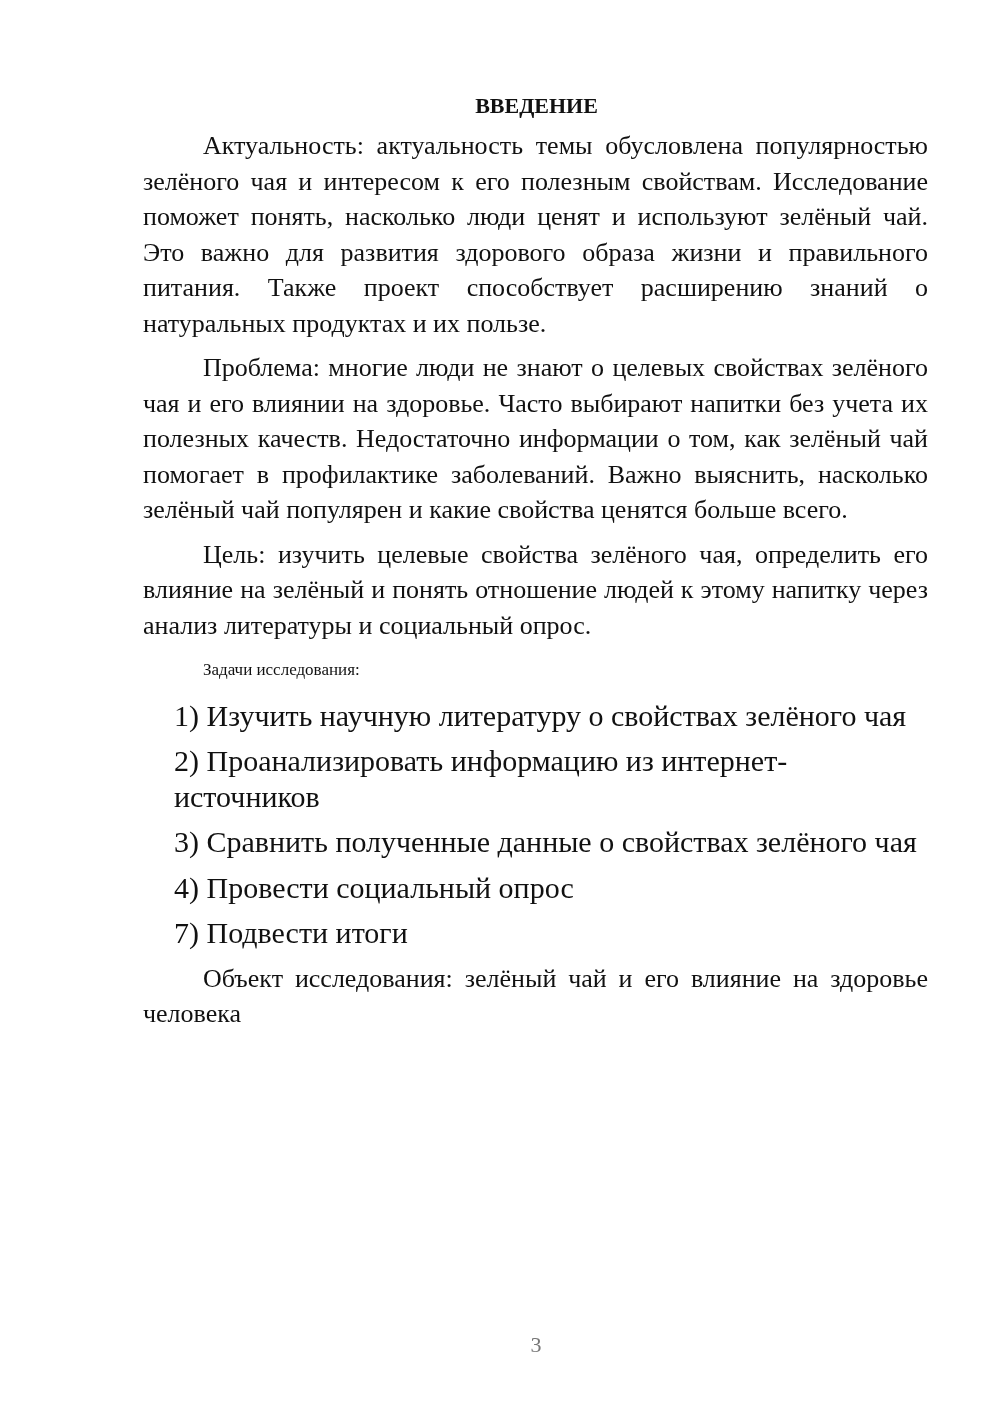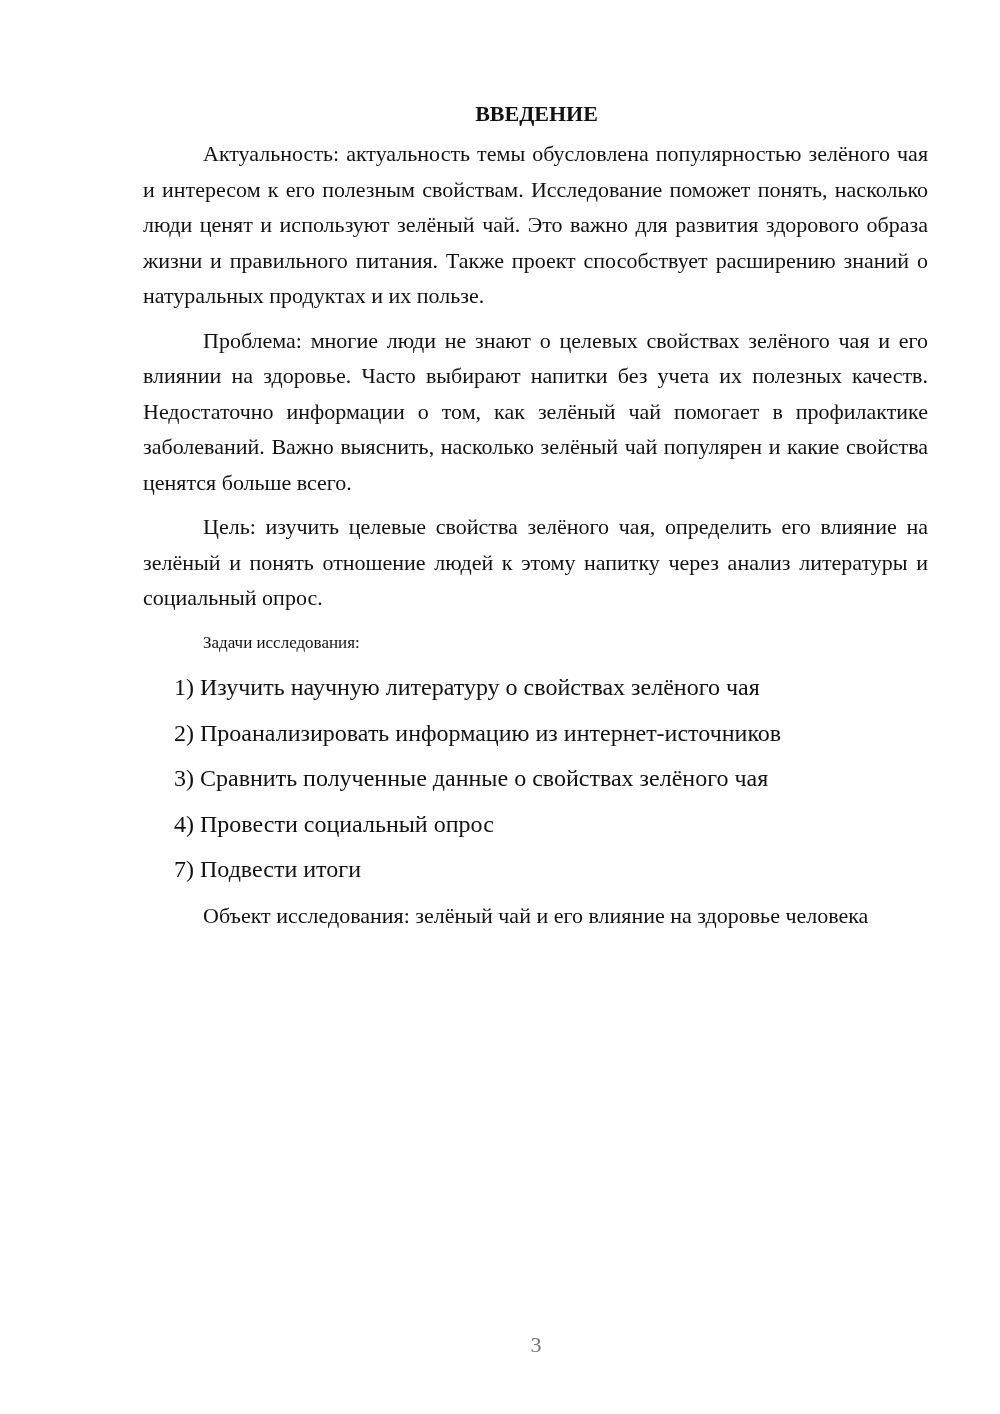--- a/index.html
+++ b/index.html
@@ -18,51 +18,51 @@
     .page {
       position: absolute;
       left: 0; top: 0;
       width: 1000px;
       height: 1414px;
       background: #ffffff;
     }
     .content {
       position: absolute;
       left: 143px;
-      top: 96px;
+      top: 88px;
       width: 785px;
     }
     .title {
       text-align: center;
       font-weight: bold;
       font-size: 22px;
       line-height: 36px;
       margin: 0 0 4px 0;
       padding-left: 2px;
     }
     .para {
-      font-size: 22px;
+      font-size: 26px;
       line-height: 35.5px;
       text-align: justify;
       text-indent: 60px;
       margin: 0 0 9px 0;
     }
     .heading-line {
       font-size: 17px;
       line-height: 35.5px;
       text-indent: 60px;
       margin: 0 0 10px 0;
     }
     .list {
       margin: 0;
       padding: 0;
       list-style: none;
     }
     .list-item {
-      font-size: 24px;
+      font-size: 30px;
       line-height: 35.5px;
       padding-left: 31px;
       margin: 0 0 10px 0;
     }
     .page-number {
       position: absolute;
       left: 0;
       width: 1000px;
       top: 1332px;
       text-align: center;

